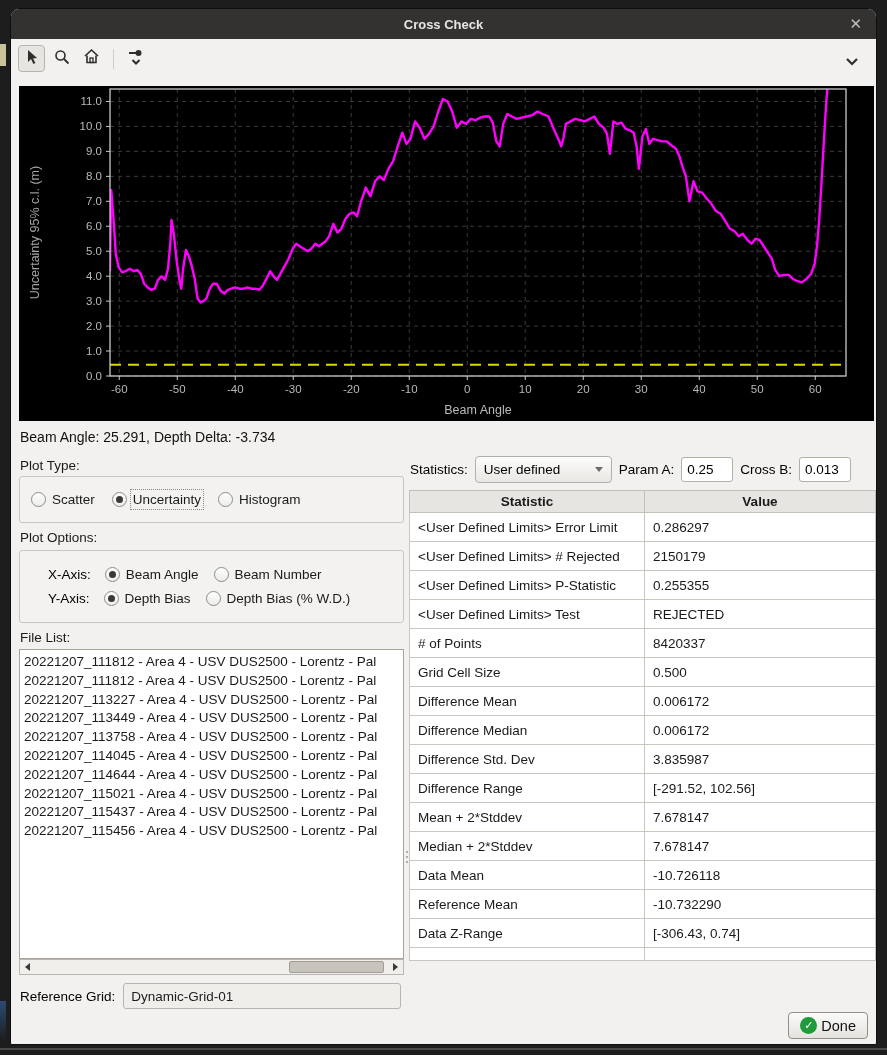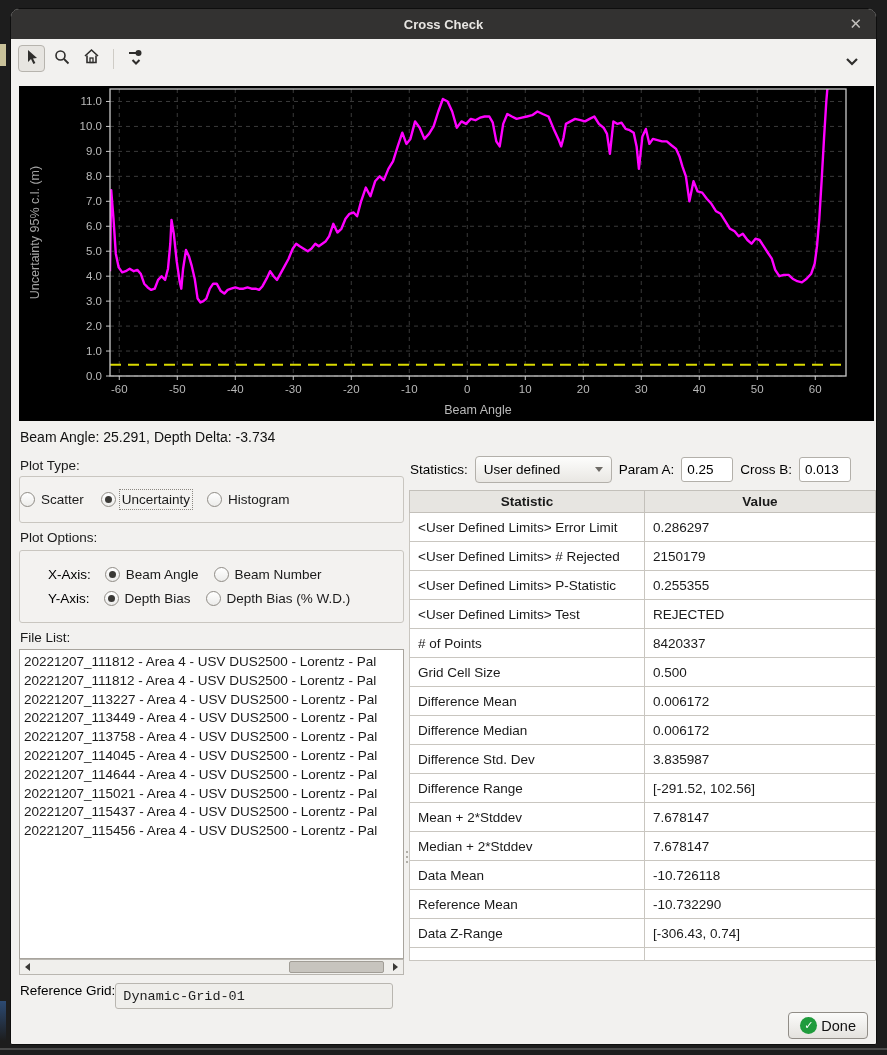--- a/index.html
+++ b/index.html
@@ -27,21 +27,21 @@
 
   
   .figure { position:absolute; left:8px; top:77px; width:855px; height:335px; background:#000; }
   .figure svg { position:absolute; left:0; top:0; }
   .figure text { font-family:"Liberation Sans","DejaVu Sans",sans-serif; }
 
   .statusline { position:absolute; left:9px; top:420px; font-size:14px; color:#111; }
 
   .slabel { position:absolute; font-size:13.5px; color:#1a1a1a; }
   .groupbox { position:absolute; border:1px solid #c9c6c0; background:#f3f2f0; border-radius:3px; }
-  #ptGroup { left:8px; top:467px; width:385px; height:47px; display:flex; align-items:center; gap:17px; padding-left:0; }
+  #ptGroup { left:8px; top:467px; width:385px; height:47px; display:flex; align-items:center; gap:17px; padding-left:11px; }
   #poGroup { left:8px; top:541px; width:385px; height:73px; display:flex; flex-direction:column; justify-content:center; gap:9px; padding-left:28px; }
   .axrow { display:flex; align-items:center; gap:14px; }
   .axprefix { font-size:13.5px; }
   .radio { display:inline-flex; align-items:center; font-size:13.5px; color:#1a1a1a; }
   .rb { width:15px; height:15px; border-radius:50%; border:1px solid #8f8c86; background:linear-gradient(#ffffff,#ececea);
         display:inline-block; position:relative; margin-right:6px; flex:none; }
   .rb.sel::after { content:""; position:absolute; inset:3px; border-radius:50%; background:#3a3936; }
   .rl.focused { outline:1px dotted #8a8781; outline-offset:2px; }
 
   .filelist { position:absolute; left:8px; top:640px; width:385px; height:310px; background:#fff;
@@ -49,23 +49,23 @@
   .fitem { font-size:13.5px; line-height:18.8px; white-space:nowrap; color:#1c1c1c; }
 
   .hscroll { position:absolute; left:8px; top:950px; width:385px; height:16px; display:flex;
              border:1px solid #b9b6b0; background:#f0efec; }
   .sarr { width:15px; display:flex; align-items:center; justify-content:center; }
   .tri-l { width:0; height:0; border-top:4px solid transparent; border-bottom:4px solid transparent; border-right:5px solid #3a3936; }
   .tri-r { width:0; height:0; border-top:4px solid transparent; border-bottom:4px solid transparent; border-left:5px solid #3a3936; }
   .strack { flex:1; position:relative; }
   .sthumb { position:absolute; left:72%; width:27%; top:1px; bottom:1px; background:#c7c4be; border:1px solid #a19d96; border-radius:2px; }
 
-  .refrow { position:absolute; left:9px; top:974px; display:flex; align-items:flex-start; font-size:13.5px; }
+  .refrow { position:absolute; left:9px; top:974px; display:flex; align-items:center; gap:8px; font-size:13.5px; }
   .refinput { width:278px; height:26px; background:#efeeeb; border:1px solid #b9b6b0; border-radius:3px;
-              font-size:13.5px; padding:0 7px; color:#1c1c1c; font-family:Liberation Mono, monospace; }
+              font-size:13.5px; padding:0 7px; color:#1c1c1c; font-family:Liberation Sans, sans-serif; }
 
   .statsrow { position:absolute; left:399px; top:447px; display:flex; align-items:center; gap:7px; font-size:13.5px; }
   .combo { width:137px; height:27px; background:linear-gradient(#fdfdfc,#e9e7e3); border:1px solid #b3b0aa; border-radius:4px;
            display:flex; align-items:center; justify-content:space-between; padding:0 8px; font-size:13.5px; }
   .carr { width:0; height:0; border-left:4px solid transparent; border-right:4px solid transparent; border-top:5px solid #6e6b66; }
   .pinput { width:52px; height:25px; border:1px solid #b3b0aa; border-radius:3px; font-size:13.5px; padding:0 5px; background:#fff; font-family:inherit; }
 
   .stattable { position:absolute; left:398px; top:481px; width:467px; border-collapse:collapse; background:#fff; font-size:13.5px; }
   .stattable th { background:#e7e5e1; border:1px solid #c3c0ba; height:22px; font-weight:bold; font-size:13.5px; color:#1a1a1a; }
   .stattable td { border:1px solid #c9c6c0; height:29px; padding:0 4px 0 8px; color:#1a1a1a; }

